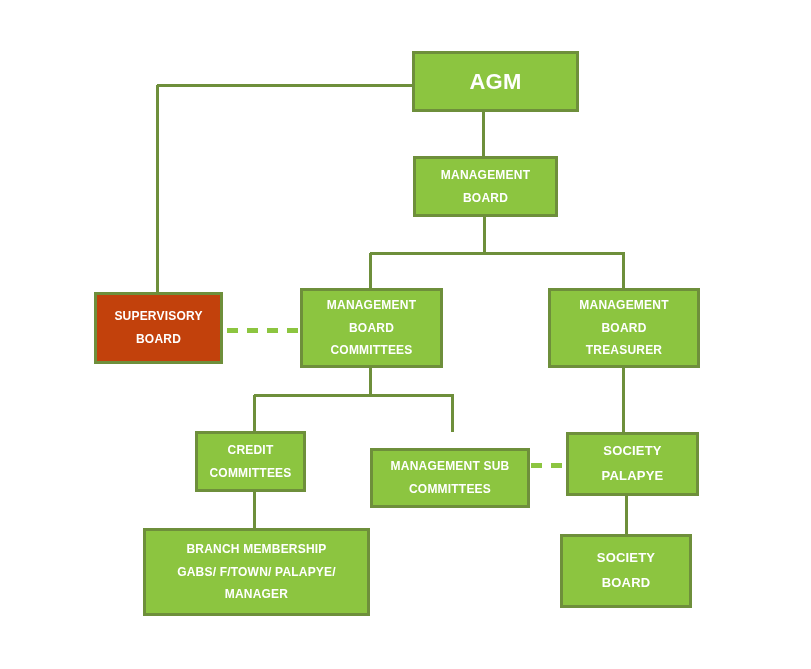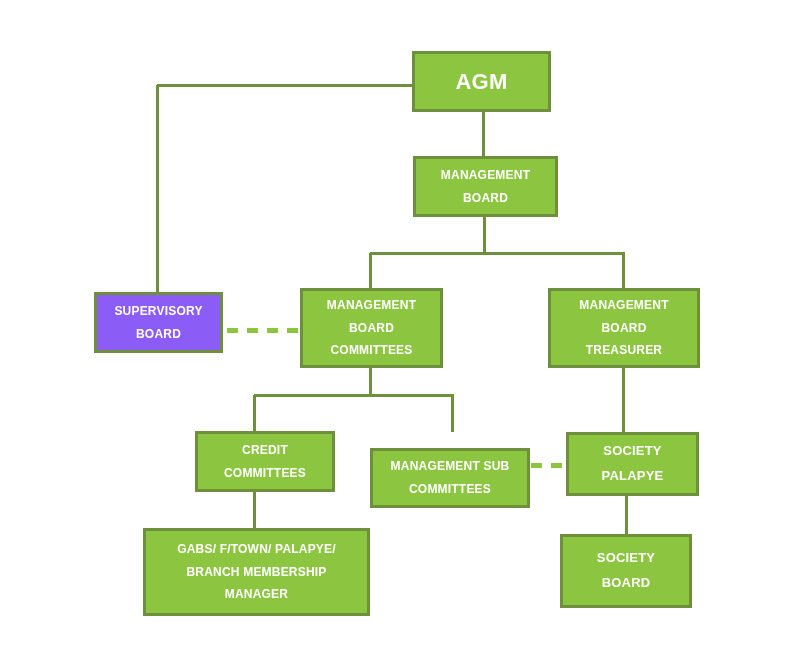--- a/index.html
+++ b/index.html
@@ -31,56 +31,56 @@
     white-space: nowrap;
   }
   .connector {
     position: absolute;
   }
 </style>
 </head>
 <body>
 
 <div id="canvas" class="canvas" style="background: rgb(255, 255, 255);">
-    <div class="node" style="left: 412px; top: 51px; width: 139px; height: 61px; background: rgb(140, 197, 64); border-color: rgb(110, 143, 59); color: rgb(255, 255, 255); font-size: 22px;">
+    <div class="node" style="left: 412px; top: 51px; width: 167px; height: 61px; background: rgb(140, 197, 64); border-color: rgb(110, 143, 59); color: rgb(255, 255, 255); font-size: 22px;">
       <div class="node-line">AGM</div>
     </div>
     <div class="node" style="left: 413px; top: 156px; width: 145px; height: 61px; background: rgb(140, 197, 64); border-color: rgb(110, 143, 59); color: rgb(255, 255, 255); font-size: 12px;">
       <div class="node-line">MANAGEMENT</div>
       <div class="node-line">BOARD</div>
     </div>
-    <div class="node" style="left: 94px; top: 292px; width: 129px; height: 61px; background: #8b5cf6; border-color: rgb(110, 143, 59); color: rgb(255, 255, 255); font-size: 12px;">
+    <div class="node" style="left: 94px; top: 292px; width: 129px; height: 72px; background: #c2410c; border-color: rgb(110, 143, 59); color: rgb(255, 255, 255); font-size: 12px;">
       <div class="node-line">SUPERVISORY</div>
       <div class="node-line">BOARD</div>
     </div>
     <div class="node" style="left: 300px; top: 288px; width: 143px; height: 80px; background: rgb(140, 197, 64); border-color: rgb(110, 143, 59); color: rgb(255, 255, 255); font-size: 12px;">
       <div class="node-line">MANAGEMENT</div>
       <div class="node-line">BOARD</div>
       <div class="node-line">COMMITTEES</div>
     </div>
     <div class="node" style="left: 548px; top: 288px; width: 152px; height: 80px; background: rgb(140, 197, 64); border-color: rgb(110, 143, 59); color: rgb(255, 255, 255); font-size: 12px;">
       <div class="node-line">MANAGEMENT</div>
       <div class="node-line">BOARD</div>
       <div class="node-line">TREASURER</div>
     </div>
-    <div class="node" style="left: 195px; top: 431px; width: 140px; height: 61px; background: rgb(140, 197, 64); border-color: rgb(110, 143, 59); color: rgb(255, 255, 255); font-size: 12px;">
+    <div class="node" style="left: 195px; top: 431px; width: 111px; height: 61px; background: rgb(140, 197, 64); border-color: rgb(110, 143, 59); color: rgb(255, 255, 255); font-size: 12px;">
       <div class="node-line">CREDIT</div>
       <div class="node-line">COMMITTEES</div>
     </div>
     <div class="node" style="left: 370px; top: 431px; width: 160px; height: 60px; background: rgb(140, 197, 64); border-color: rgb(110, 143, 59); color: rgb(255, 255, 255); font-size: 12px; margin-top: 17px;">
       <div class="node-line">MANAGEMENT SUB</div>
       <div class="node-line">COMMITTEES</div>
     </div>
     <div class="node" style="left: 566px; top: 432px; width: 133px; height: 64px; background: rgb(140, 197, 64); border-color: rgb(110, 143, 59); color: rgb(255, 255, 255); font-size: 13px;">
       <div class="node-line">SOCIETY</div>
       <div class="node-line">PALAPYE</div>
     </div>
     <div class="node" style="left: 143px; top: 528px; width: 227px; height: 88px; background: rgb(140, 197, 64); border-color: rgb(110, 143, 59); color: rgb(255, 255, 255); font-size: 12px;">
+      <div class="node-line">BRANCH MEMBERSHIP</div>
       <div class="node-line">GABS/ F/TOWN/ PALAPYE/</div>
-      <div class="node-line">BRANCH MEMBERSHIP</div>
       <div class="node-line">MANAGER</div>
     </div>
     <div class="node" style="left: 560px; top: 534px; width: 132px; height: 74px; background: rgb(140, 197, 64); border-color: rgb(110, 143, 59); color: rgb(255, 255, 255); font-size: 13px;">
       <div class="node-line">SOCIETY</div>
       <div class="node-line">BOARD</div>
     </div>
     <div class="connector solid h" style="left: 157px; top: 83.5px; width: 256px; height: 3px; background: rgb(110, 143, 59);"></div>
     <div class="connector solid v" style="left: 155.5px; top: 85px; width: 3px; height: 208px; background: rgb(110, 143, 59);"></div>
     <div class="connector solid v" style="left: 481.5px; top: 111px; width: 3px; height: 46px; background: rgb(110, 143, 59);"></div>
     <div class="connector solid v" style="left: 482.5px; top: 216px; width: 3px; height: 38px; background: rgb(110, 143, 59);"></div>

